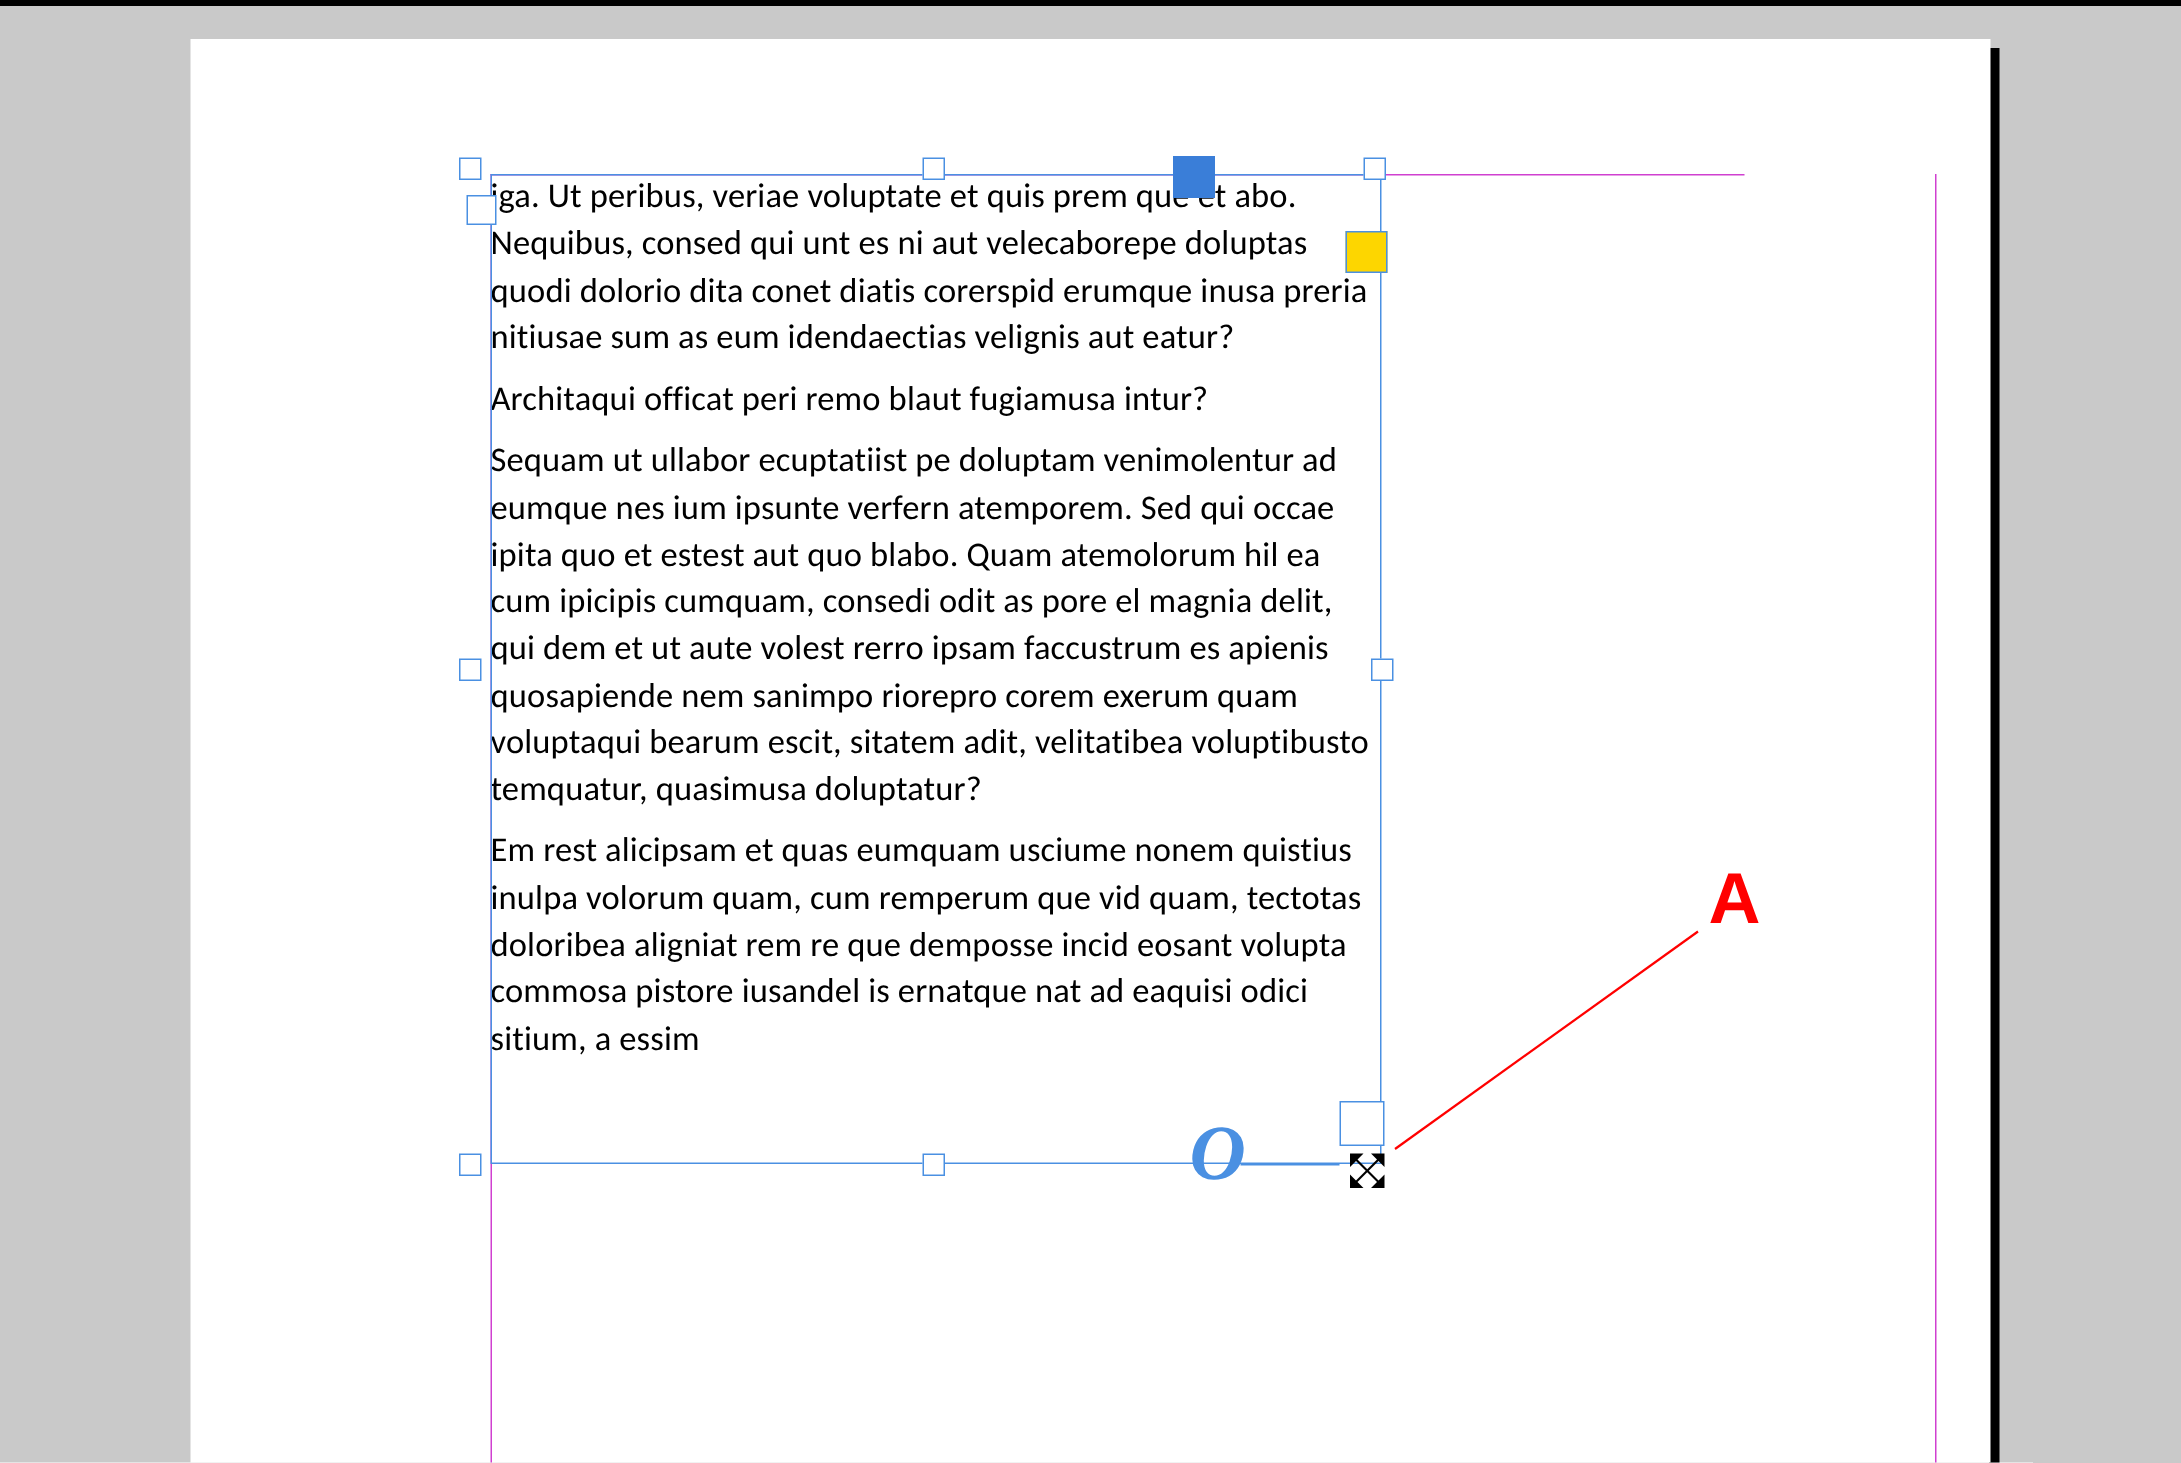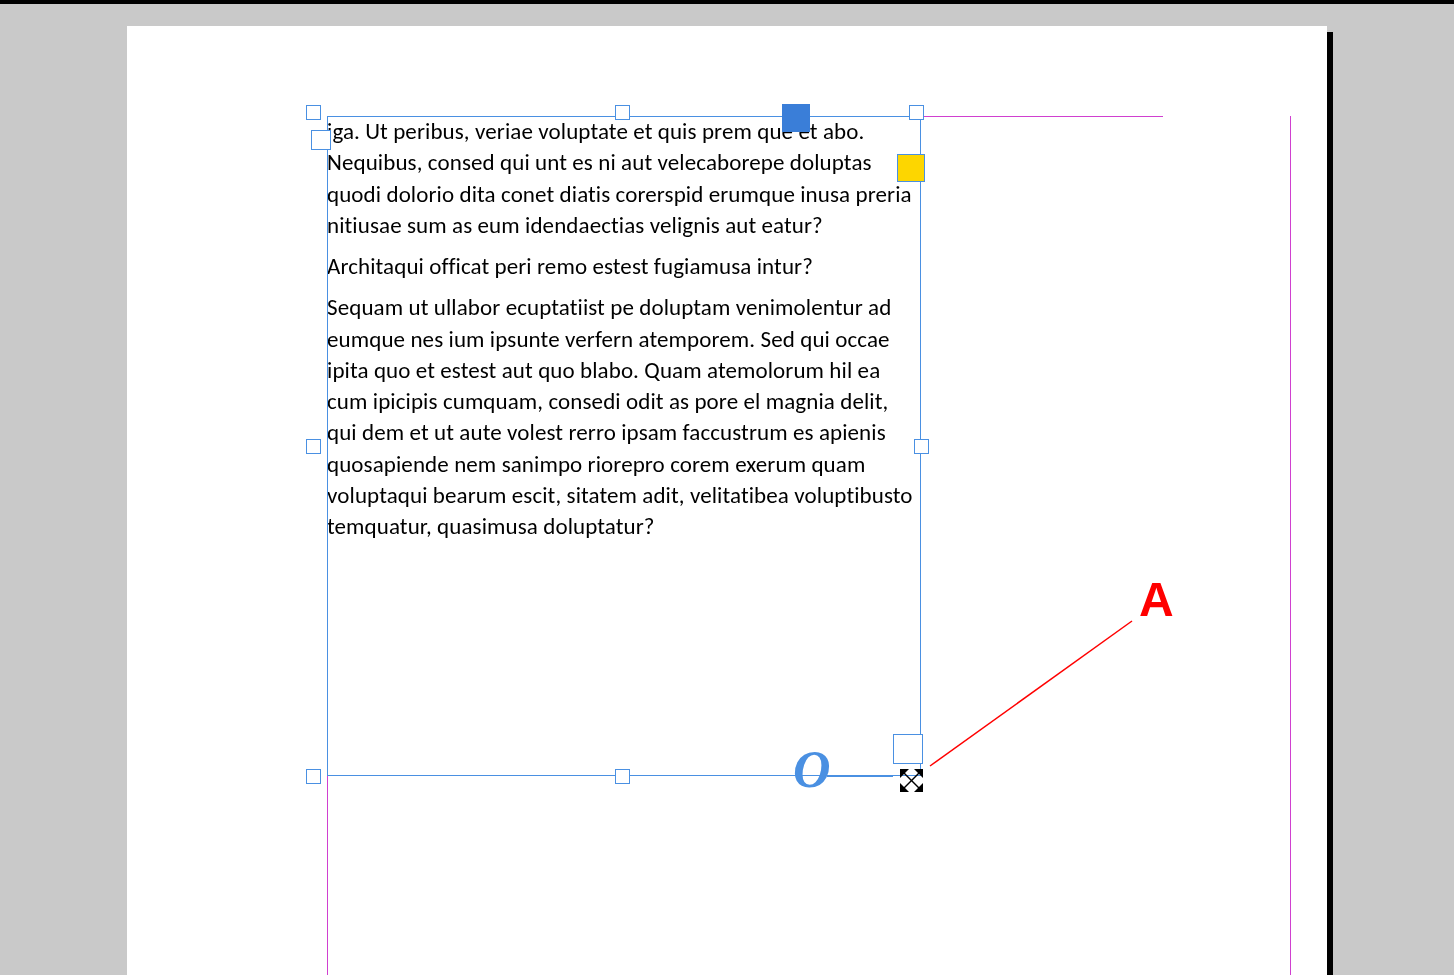--- a/index.html
+++ b/index.html
@@ -150,22 +150,23 @@
 
 <div class="viewport">
 
   <div class="page">
     <div class="margin-guide top"></div>
     <div class="margin-guide left"></div>
     <div class="margin-guide right"></div>
 
     <div class="text-frame">
       <p>iga. Ut peribus, veriae voluptate et quis prem que et abo. Nequibus, consed qui unt es ni aut velecaborepe doluptas quodi dolorio dita conet diatis corerspid erumque inusa preria nitiusae sum as eum idendaectias velignis aut eatur?</p>
-      <p>Architaqui officat peri remo estest fugiamusa intur?</p>
+      <p>Architaqui officat peri remo blaut fugiamusa intur?</p>
       <p>Sequam ut ullabor ecuptatiist pe doluptam venimolentur ad eumque nes ium ipsunte verfern atemporem. Sed qui occae ipita quo et estest aut quo blabo. Quam atemolorum hil ea cum ipicipis cumquam, consedi odit as pore el magnia delit, qui dem et ut aute volest rerro ipsam faccustrum es apienis quosapiende nem sanimpo riorepro corem exerum quam voluptaqui bearum escit, sitatem adit, velitatibea voluptibusto temquatur, quasimusa doluptatur?</p>
+      <p>Em rest alicipsam et quas eumquam usciume nonem quistius inulpa volorum quam, cum remperum que vid quam, tectotas doloribea aligniat rem re que demposse incid eosant volupta commosa pistore iusandel is ernatque nat ad eaquisi odici sitium, a essim</p>
     </div>
 
     <div class="frame-outline"></div>
 
     <div class="handle tl"></div>
     <div class="handle tm"></div>
     <div class="handle tr"></div>
     <div class="handle ml"></div>
     <div class="handle mr"></div>
     <div class="handle bl"></div>

